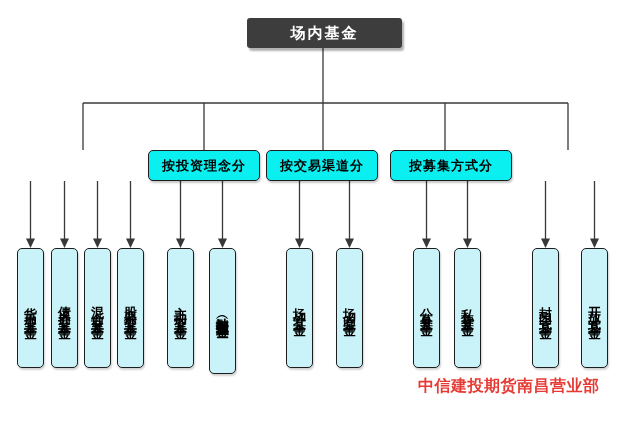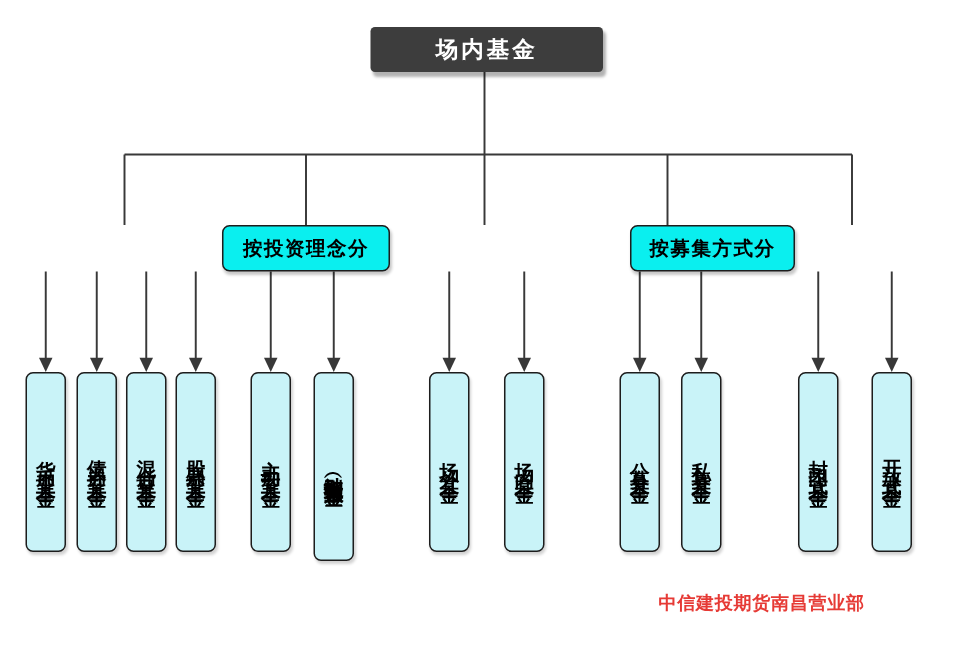--- a/index.html
+++ b/index.html
@@ -18,44 +18,44 @@
   .cat{
     top:150px;height:31px;
     background:var(--category-bg,#0aefef);color:#000;
     border:1.6px solid var(--border,#1d1d1d);border-radius:5px;
     font-size:13px;font-weight:bold;letter-spacing:1px;
     box-shadow:1px 2px 2px rgba(0,0,0,0.22);
   }
   .cat1{left:28px;width:110px;}
   .cat2{left:148px;width:112px;}
   .cat3{left:266px;width:112px;}
-  .cat4{left:390px;width:110px;margin-left:30px;}
+  .cat4{left:390px;width:122px;}
   .cat5{left:513px;width:110px;}
   .leaf{
     top:248px;width:27px;height:120px;
     background:var(--leaf-bg,#c9f3f8);color:#000;
     border:1.5px solid var(--border,#1d1d1d);border-radius:5px;
     box-shadow:1px 2px 2px rgba(0,0,0,0.18);
   }
   .leaf span{
     writing-mode:vertical-rl;text-orientation:mixed;
     font-size:13px;font-weight:bold;letter-spacing:5px;line-height:1;
     white-space:nowrap;
   }
   .leaf.tall{height:126px;}
   .leaf.tall span{letter-spacing:1px;}
   .l1{left:17px;}  .l2{left:51px;}  .l3{left:84px;}  .l4{left:117px;}
   .l5{left:167px;} .l6{left:209px;}
   .l7{left:286px;} .l8{left:336px;}
   .l9{left:413px;} .l10{left:454px;}
   .l11{left:532px;} .l12{left:581px;}
   .watermark{
-    position:absolute;left:418px;top:394px;
+    position:absolute;left:418px;top:376px;
     color:var(--watermark-color,#e63a35);
-    font-size:12px;font-weight:bold;letter-spacing:0.5px;margin-left:21px;
+    font-size:16px;font-weight:bold;letter-spacing:0.5px;
   }
   .cline{stroke:var(--line,#383838);stroke-width:1.3;fill:none;}
   .ahead{fill:var(--line,#383838);stroke:none;}
 </style>
 </head>
 <body>
 
 <div id="canvas">
 
   <svg id="connectors" viewBox="0 0 640 430">
@@ -93,20 +93,21 @@
       <line class="cline" x1="545.5" y1="181" x2="545.5" y2="239"></line>
         <polygon class="ahead" points="541,238.5 550,238.5 545.5,248"></polygon>
       <line class="cline" x1="594.5" y1="181" x2="594.5" y2="239"></line>
         <polygon class="ahead" points="590,238.5 599,238.5 594.5,248"></polygon>
     </g>
   </svg>
 
   <div class="node root">场内基金</div>
 
   <div class="node cat cat2">按投资理念分</div>
+  <div class="node cat cat3">按交易渠道分</div>
   <div class="node cat cat4">按募集方式分</div>
 
   <div class="node leaf l1">
       <span>货币型基金</span>
     </div>
   <div class="node leaf l2">
       <span>债券型基金</span>
     </div>
   <div class="node leaf l3">
       <span>混合型基金</span>

